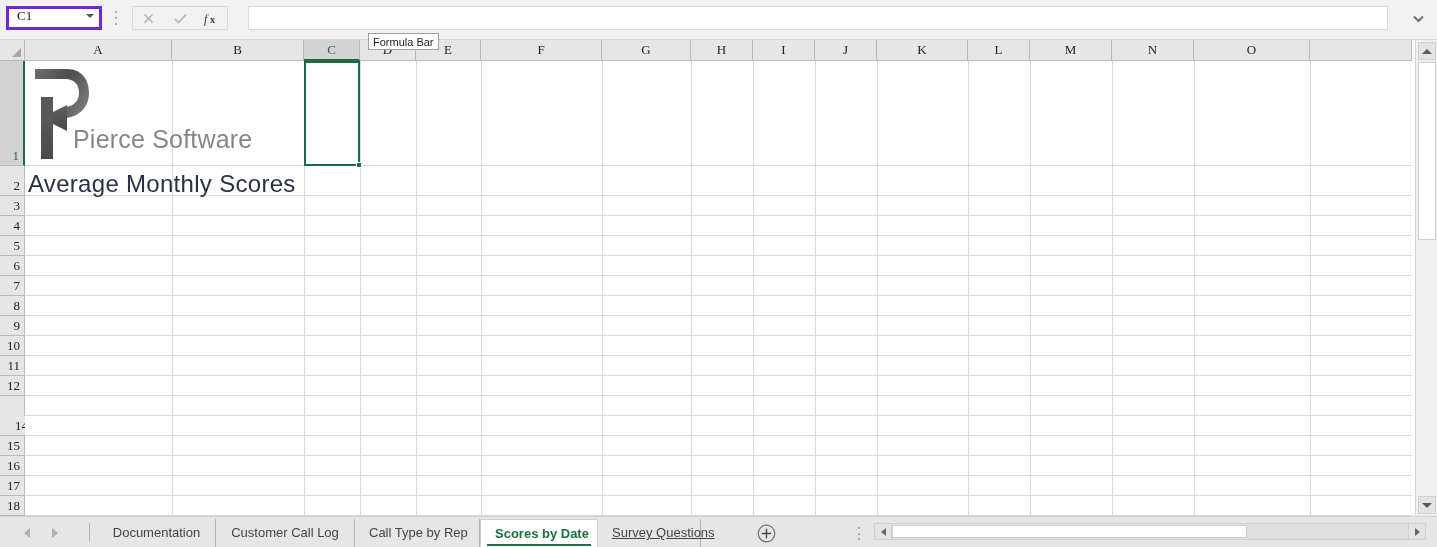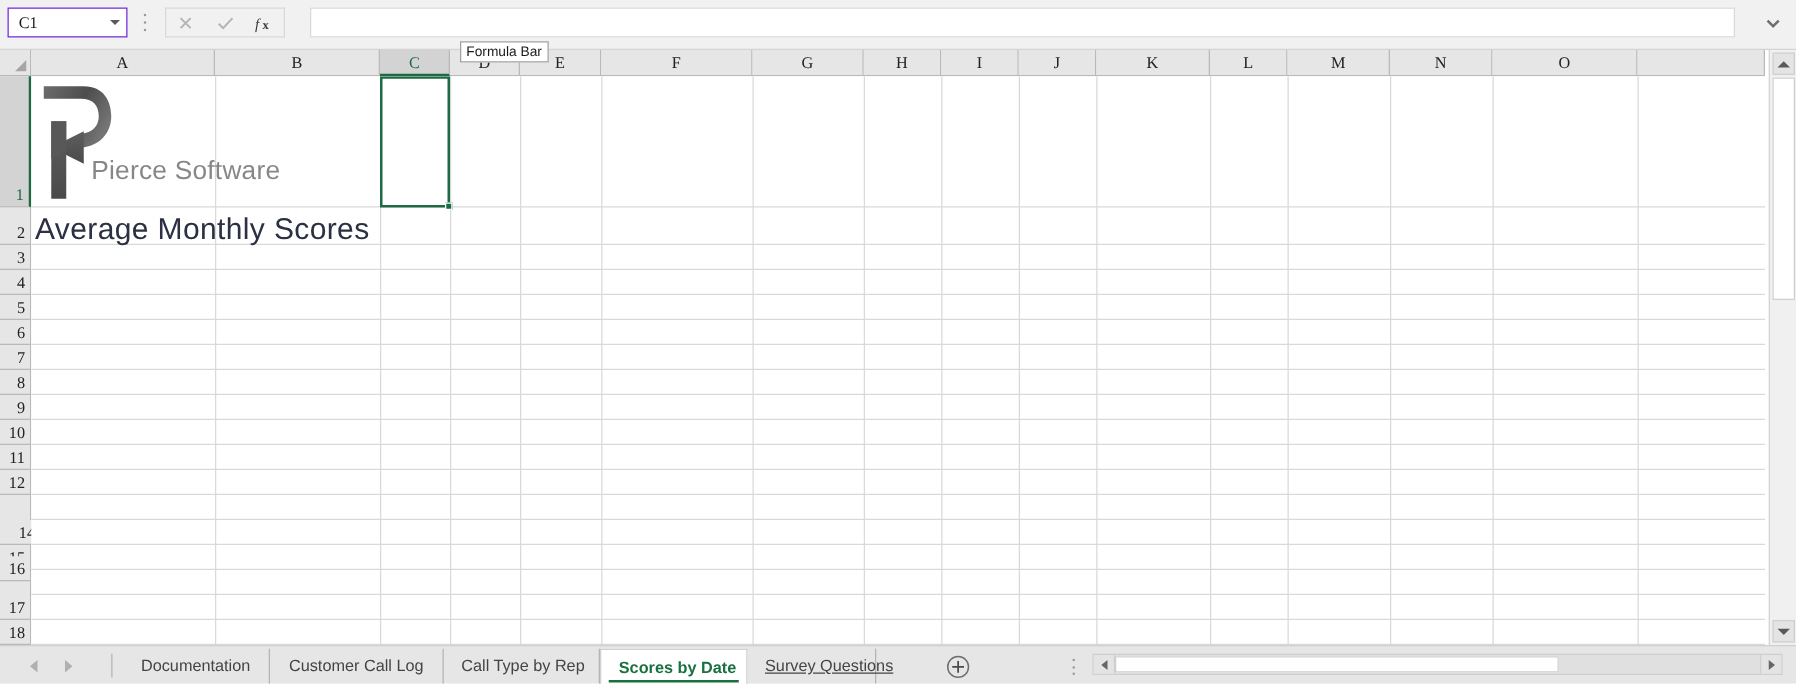--- a/index.html
+++ b/index.html
@@ -25,21 +25,21 @@
     width: 1437px; height: 40px;
     background: #f1f1f1;
     border-bottom: 1px solid #d4d4d4;
     box-sizing: border-box;
   }
   #name-box {
     position: absolute;
     left: 6px; top: 6px;
     width: 96px; height: 24px;
     background: #ffffff;
-    border: 1px solid #6d28d9;
+    border: 3px solid #6d28d9;
     box-sizing: border-box;
     display: flex;
     align-items: flex-end;
     cursor: default;
   }
   #name-box-value {
     flex: 1;
     padding-left: 8px;
     font-size: 13px;
     font-family: "Liberation Serif", serif;
@@ -266,21 +266,21 @@
   }
   #logo-mark {
     position: absolute;
     left: 0; top: 0;
     width: 64px; height: 98px;
   }
   #company-name {
     position: absolute;
     left: 46px; top: 62px;
     font-family: "Liberation Sans", sans-serif;
-    font-size: 21px;
+    font-size: 25px;
     font-weight: 300;
     color: #878787;
     letter-spacing: 0.2px;
     white-space: nowrap;
   }
   #sheet-title {
     position: absolute;
     left: 3px; top: 109px;
     font-family: "Liberation Sans", sans-serif;
     font-size: 24px;
@@ -566,21 +566,21 @@
       </div>
       <div class="rowh" style="top: 335px; height: 20px; margin-left: 25px;">
         <span>13</span>
       </div>
       <div class="rowh" style="top: 355px; height: 20px; padding-left: 28px;">
         <span>14</span>
       </div>
       <div class="rowh" style="top: 375px; height: 20px;">
         <span>15</span>
       </div>
-      <div class="rowh" style="top: 384px; height: 20px; padding-left: 16px;">
+      <div class="rowh" style="top: 395px; height: 20px; padding-left: 16px;">
         <span>16</span>
       </div>
       <div class="rowh" style="top: 415px; height: 20px;">
         <span>17</span>
       </div>
       <div class="rowh" style="top: 435px; height: 20px;">
         <span>18</span>
       </div>
     </div>
 

